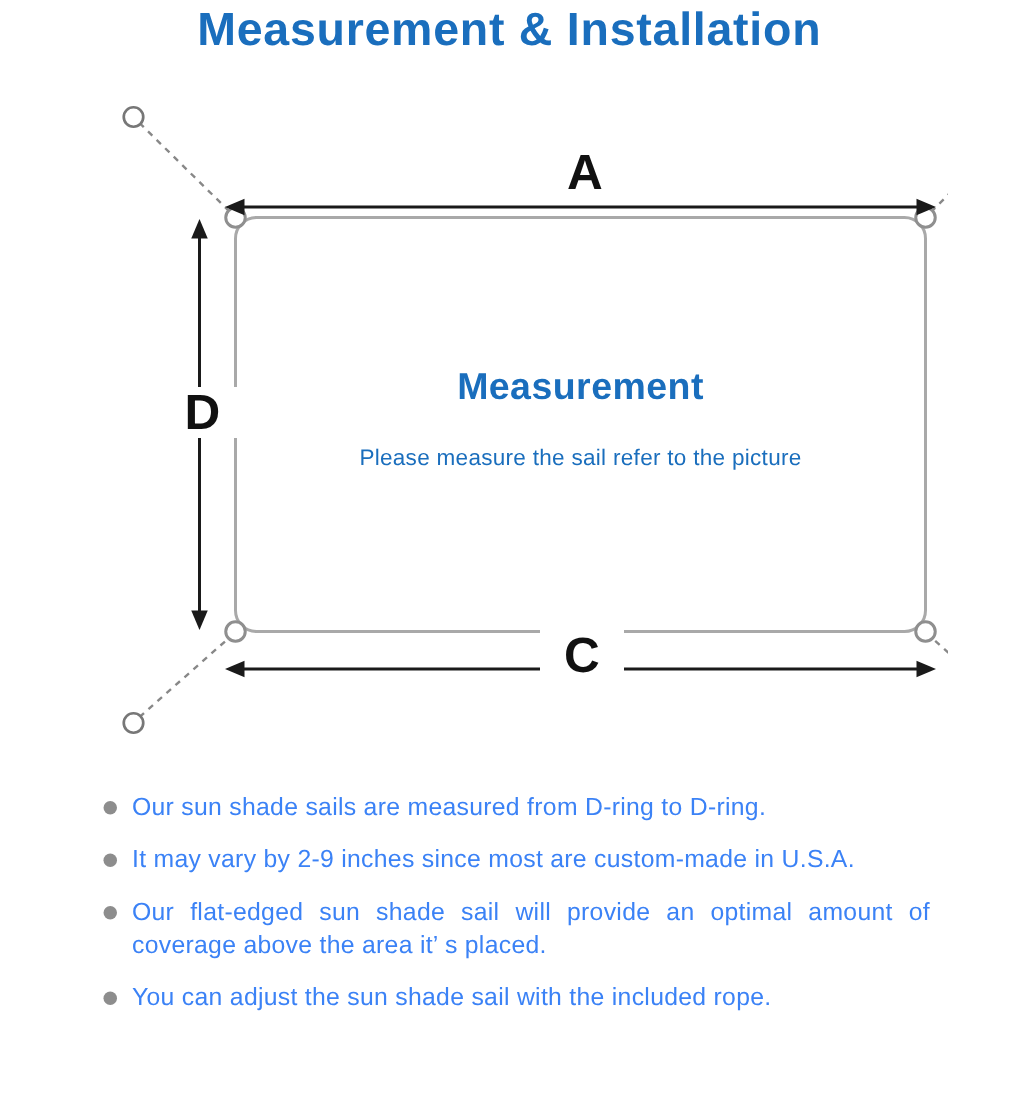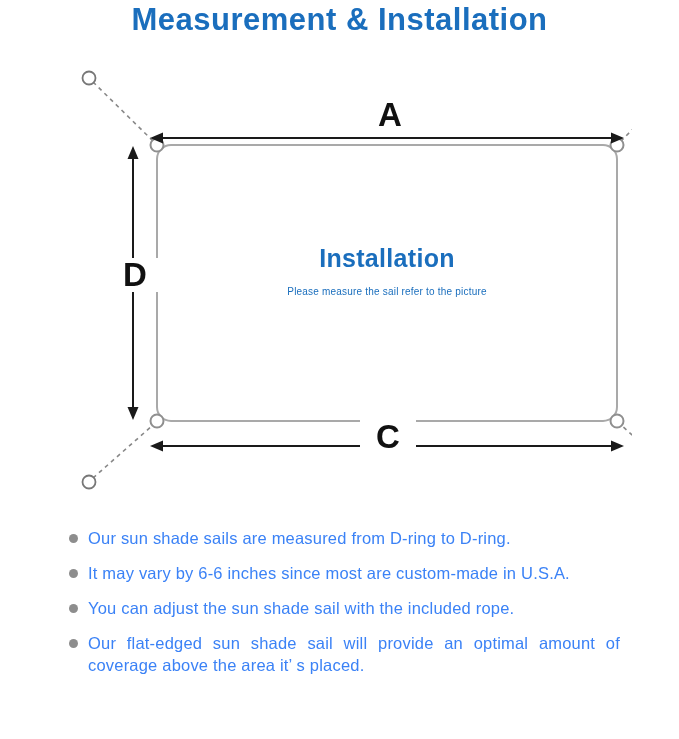--- a/index.html
+++ b/index.html
@@ -17,21 +17,21 @@
     background:#fff;padding:0 4px;line-height:34px;text-align:center;
   }
   .lblA{top:98px;left:315px;width:48px;}
   .lblC{top:420px;left:313px;width:48px;}
   .lblD{top:258px;left:62px;width:44px;}
   .lblB{top:258px;left:573px;width:44px;}
   .center-text{
     position:absolute;top:244px;left:140px;width:400px;text-align:center;color:#1a6ebd;
   }
   .center-text .ct{font-size:25px;font-weight:bold;letter-spacing:.3px;}
-  .center-text .cs{font-size:10px;margin-top:13px;letter-spacing:.2px;}
+  .center-text .cs{font-size:15px;margin-top:24px;letter-spacing:.2px;}
   .bullets{
     position:absolute;top:527px;left:20px;right:12px;margin:0;padding:0;list-style:none;
   }
   .bullets li{
     display:flex;align-items:flex-start;margin-bottom:13px;
   }
   .dot{
     flex:none;width:9px;height:9px;border-radius:50%;background:#8d8d8d;margin:7px 10px 0 2px;
   }
   .bt{
@@ -89,36 +89,36 @@
       <polygon points="594,420 588.5,407 599.5,407" stroke="none"></polygon>
     </g>
   </svg>
 
   <div class="dim-label lblA">A</div>
   <div class="dim-label lblB">B</div>
   <div class="dim-label lblC">C</div>
   <div class="dim-label lblD">D</div>
 
   <div class="center-text">
-    <div class="ct">Installation</div>
+    <div class="ct">Measurement</div>
     <div class="cs">Please measure the sail refer to the picture</div>
   </div>
 
   <ul class="bullets">
     <li>
       <span class="dot"></span>
       <span class="bt">Our sun shade sails are measured from D-ring to D-ring.</span>
     </li>
     <li>
       <span class="dot"></span>
-      <span class="bt">It may vary by 6-6 inches since most are custom-made in U.S.A.</span>
+      <span class="bt">It may vary by 2-9 inches since most are custom-made in U.S.A.</span>
+    </li>
+    <li>
+      <span class="dot"></span>
+      <span class="bt">Our flat-edged sun shade sail will provide an optimal amount of coverage above the area it’ s placed.</span>
     </li>
     <li>
       <span class="dot"></span>
       <span class="bt">You can adjust the sun shade sail with the included rope.</span>
-    </li>
-    <li>
-      <span class="dot"></span>
-      <span class="bt">Our flat-edged sun shade sail will provide an optimal amount of coverage above the area it’ s placed.</span>
     </li>
   </ul>
 
 </div>
 
 </body></html>

